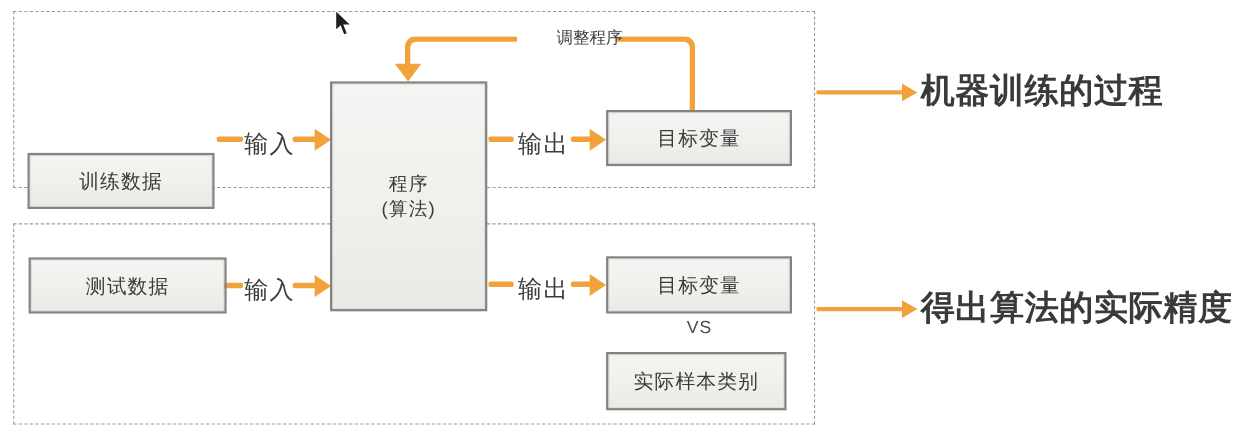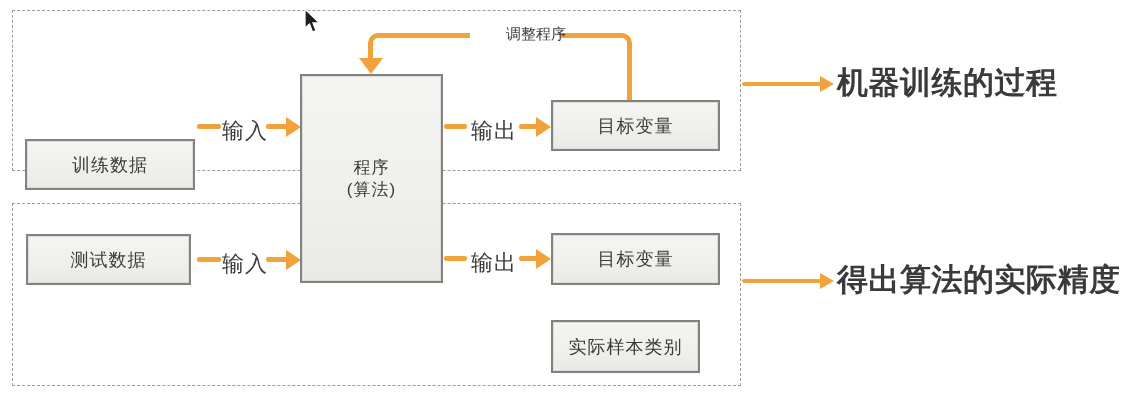--- a/index.html
+++ b/index.html
@@ -15,25 +15,25 @@
   
   .node{
     background:linear-gradient(180deg,#f4f4f2 0%,#efefec 60%,#e9e9e6 100%);
     border:2px solid #82827f;
     box-shadow:inset 0 0 0 1px #dcdcd9;
     display:flex;align-items:center;justify-content:center;
     font-size:18px;color:#3b3b3b;letter-spacing:1px;text-align:center;
     box-sizing:border-box;
   }
   .n-train{left:25px;top:102px;width:170px;height:51px;margin-top:37px;}
-  .n-test{left:26px;top:234px;width:165px;height:51px;}
+  .n-test{left:26px;top:234px;width:180px;height:51px;}
   .n-program{left:300px;top:74px;width:143px;height:209px;flex-direction:column;line-height:22px;font-size:17px;}
   .n-target-train{left:551px;top:100px;width:169px;height:51px;}
   .n-target-test{left:551px;top:233px;width:169px;height:52px;}
-  .n-actual{left:551px;top:320px;width:149px;height:53px;}
+  .n-actual{left:551px;top:320px;width:164px;height:53px;}
   
   .dash{height:5px;background:#f2a23b;border-radius:2px;}
   .shaft{height:5px;background:#f2a23b;border-radius:2px;}
   .head-right{width:0;height:0;border-top:10px solid transparent;border-bottom:10px solid transparent;border-left:15px solid #f2a23b;}
   .head-down{width:0;height:0;border-left:12px solid transparent;border-right:12px solid transparent;border-top:16px solid #f2a23b;}
   .flow-label{font-size:22px;color:#3d3d3d;text-align:center;white-space:nowrap;letter-spacing:1px;}
   
   .elbow-l{left:368px;top:33px;width:102px;height:28px;border-top:5px solid #f2a23b;border-left:5px solid #f2a23b;border-top-left-radius:10px;box-sizing:border-box;}
   .elbow-r{left:560px;top:33px;width:72px;height:68px;border-top:5px solid #f2a23b;border-right:5px solid #f2a23b;border-top-right-radius:10px;box-sizing:border-box;}
   .fb-label{left:494px;top:25px;width:84px;text-align:center;font-size:15px;color:#3d3d3d;white-space:nowrap;}
@@ -88,20 +88,21 @@
   <div class="abs node n-train">训练数据</div>
   <div class="abs node n-test">测试数据</div>
   <div class="abs node n-program">
     <span>程序</span>
     <span>(算法)</span>
   </div>
   <div class="abs node n-target-train">目标变量</div>
   <div class="abs node n-target-test">目标变量</div>
   <div class="abs node n-actual">实际样本类别</div>
 
+  <div class="abs vs">VS</div>
 
   <div class="abs cursor">
     <svg width="19" height="27" viewBox="0 0 19 27">
       <path d="M2 1 L2 20 L6.5 16 L9.5 24 L13 22.5 L10 15 L16.5 15 Z" fill="#1f1f1f" stroke="#ffffff" stroke-width="1.3"></path>
     </svg>
   </div>
 
 </div>
 
 </body></html>

